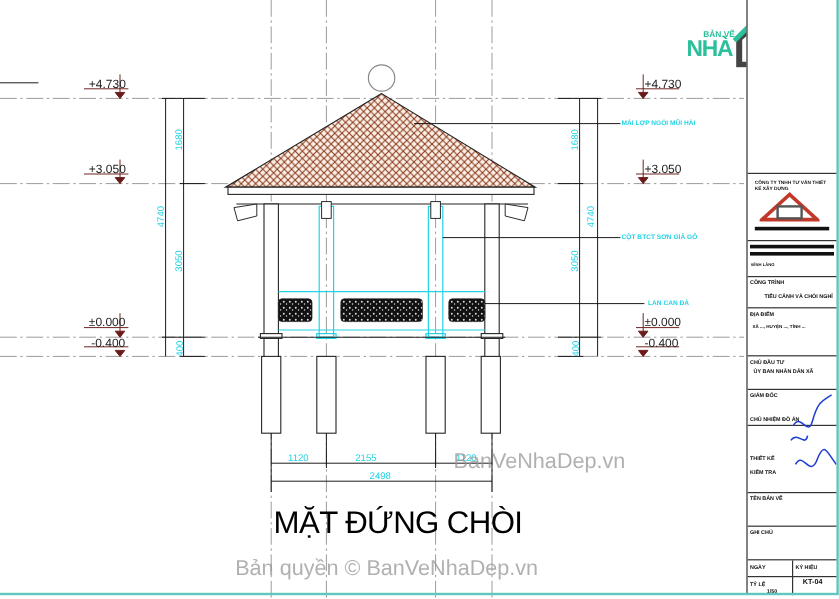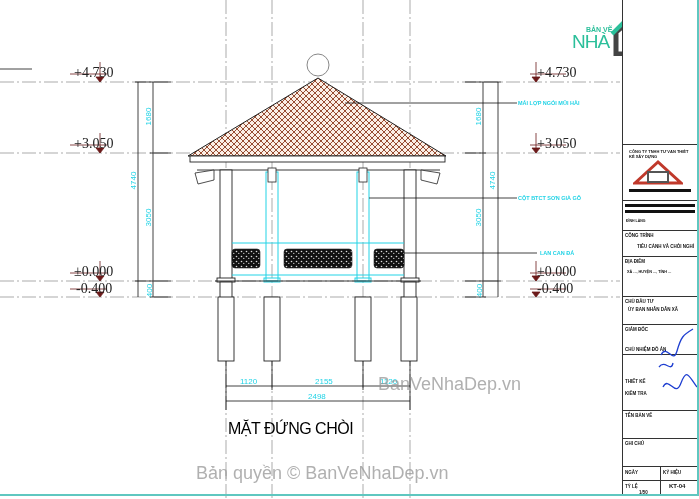--- a/index.html
+++ b/index.html
@@ -1,28 +1,28 @@
 <!DOCTYPE html>
 <html><head>
 <meta charset="utf-8">
 <style>
   html, body { margin: 0; padding: 0; background: #ffffff; }
   body { width: 699px; height: 499px; position: relative; overflow: hidden; font-family: "Liberation Sans", sans-serif; }
   .canvas { position: absolute; left: 0; top: 0; width: 699px; height: 499px; }
-  .elev { position: absolute; font-family: Liberation Serif, serif; font-size: 14px; color: #222; }
+  .elev { position: absolute; font-family: Liberation Sans, sans-serif; font-size: 10px; color: #222; }
   .dimtxt { position: absolute; font-family: "Liberation Sans", sans-serif; font-size: 8px; color: #22d3e6; }
   .note { position: absolute; font-family: "Liberation Sans", sans-serif; font-size: 5.5px; color: #22d3e6; font-weight: bold; white-space: nowrap; }
-  .title { position: absolute; left: 228px; top: 420px; font-family: "Liberation Sans", sans-serif; font-size: 16px; color: #000; letter-spacing: -0.5px; }
+  .title { position: absolute; left: 228px; top: 420px; font-family: "Liberation Sans", sans-serif; font-size: 26px; color: #000; letter-spacing: -0.5px; }
   .watermark { position: absolute; font-family: "Liberation Sans", sans-serif; color: rgba(150,150,150,0.75); }
   .tb { position: absolute; left: 622px; top: 0; width: 74px; height: 495px; border-left: 1px solid #333; border-right: 2px solid #5fc7c0; background: #fff; }
   .tb-row { position: absolute; left: 0; width: 74px; border-top: 1px solid #333; font-size: 4px; color: #111; font-weight: bold; }
   .tb-txt { position: absolute; font-size: 4.5px; font-weight: bold; color: #111; white-space: nowrap; }
   .logo { position: absolute; left: 570px; top: 14px; width: 120px; height: 50px; }
   .logo-ban { position: absolute; left: 16px; top: 12px; font-size: 7px; color: #2bbf9a; font-weight: bold; }
-  .logo-nh { position: absolute; left: 2px; top: 17px; font-size: 19px; color: #2bbf9a; font-weight: normal; letter-spacing: -1px; text-align: center; }
+  .logo-nh { position: absolute; left: 2px; top: 17px; font-size: 19px; color: #2bbf9a; font-weight: bold; letter-spacing: -1px; text-align: center; }
   .logo-dep { position: absolute; left: 76px; top: 24px; font-size: 14px; color: #444; }
   .bottom-line { position: absolute; left: 0; top: 494px; width: 699px; height: 2px; background: #5fc7c0; }
 </style>
 </head>
 <body>
 
 <svg class="canvas" width="699" height="499" viewBox="0 0 699 499" xmlns="http://www.w3.org/2000/svg">
   <defs>
     <pattern id="roofHatch" width="6" height="6" patternUnits="userSpaceOnUse">
       <rect width="6" height="6" fill="#fbefe6"></rect>
@@ -164,21 +164,21 @@
 <div class="dimtxt" style="left:140px;top:112px;transform:rotate(-90deg)">1680</div>
 <div class="dimtxt" style="left:125px;top:176px;transform:rotate(-90deg)">4740</div>
 <div class="dimtxt" style="left:140px;top:213px;transform:rotate(-90deg)">3050</div>
 <div class="dimtxt" style="left:143px;top:286px;transform:rotate(-90deg)">400</div>
 <div class="dimtxt" style="left:470px;top:112px;transform:rotate(-90deg)">1680</div>
 <div class="dimtxt" style="left:484px;top:176px;transform:rotate(-90deg)">4740</div>
 <div class="dimtxt" style="left:470px;top:213px;transform:rotate(-90deg)">3050</div>
 <div class="dimtxt" style="left:473px;top:286px;transform:rotate(-90deg)">400</div>
 
 <div class="dimtxt" style="left:240px;top:377px">1120</div>
-<div class="dimtxt" style="left:315px;top:377px">2155</div>
+<div class="dimtxt" style="left:296px;top:377px">2155</div>
 <div class="dimtxt" style="left:380px;top:377px">1120</div>
 <div class="dimtxt" style="left:308px;top:392px">2498</div>
 
 <div class="note" style="left:518px;top:100px">MÁI LỢP NGÓI MŨI HÀI</div>
 <div class="note" style="left:518px;top:195px">CỘT BTCT SƠN GIẢ GỖ</div>
 <div class="note" style="left:540px;top:250px">LAN CAN ĐÁ</div>
 
 <div class="title">MẶT ĐỨNG CHÒI</div>
 
 <div class="watermark" style="left:378px;top:374px;font-size:18px">BanVeNhaDep.vn</div>

